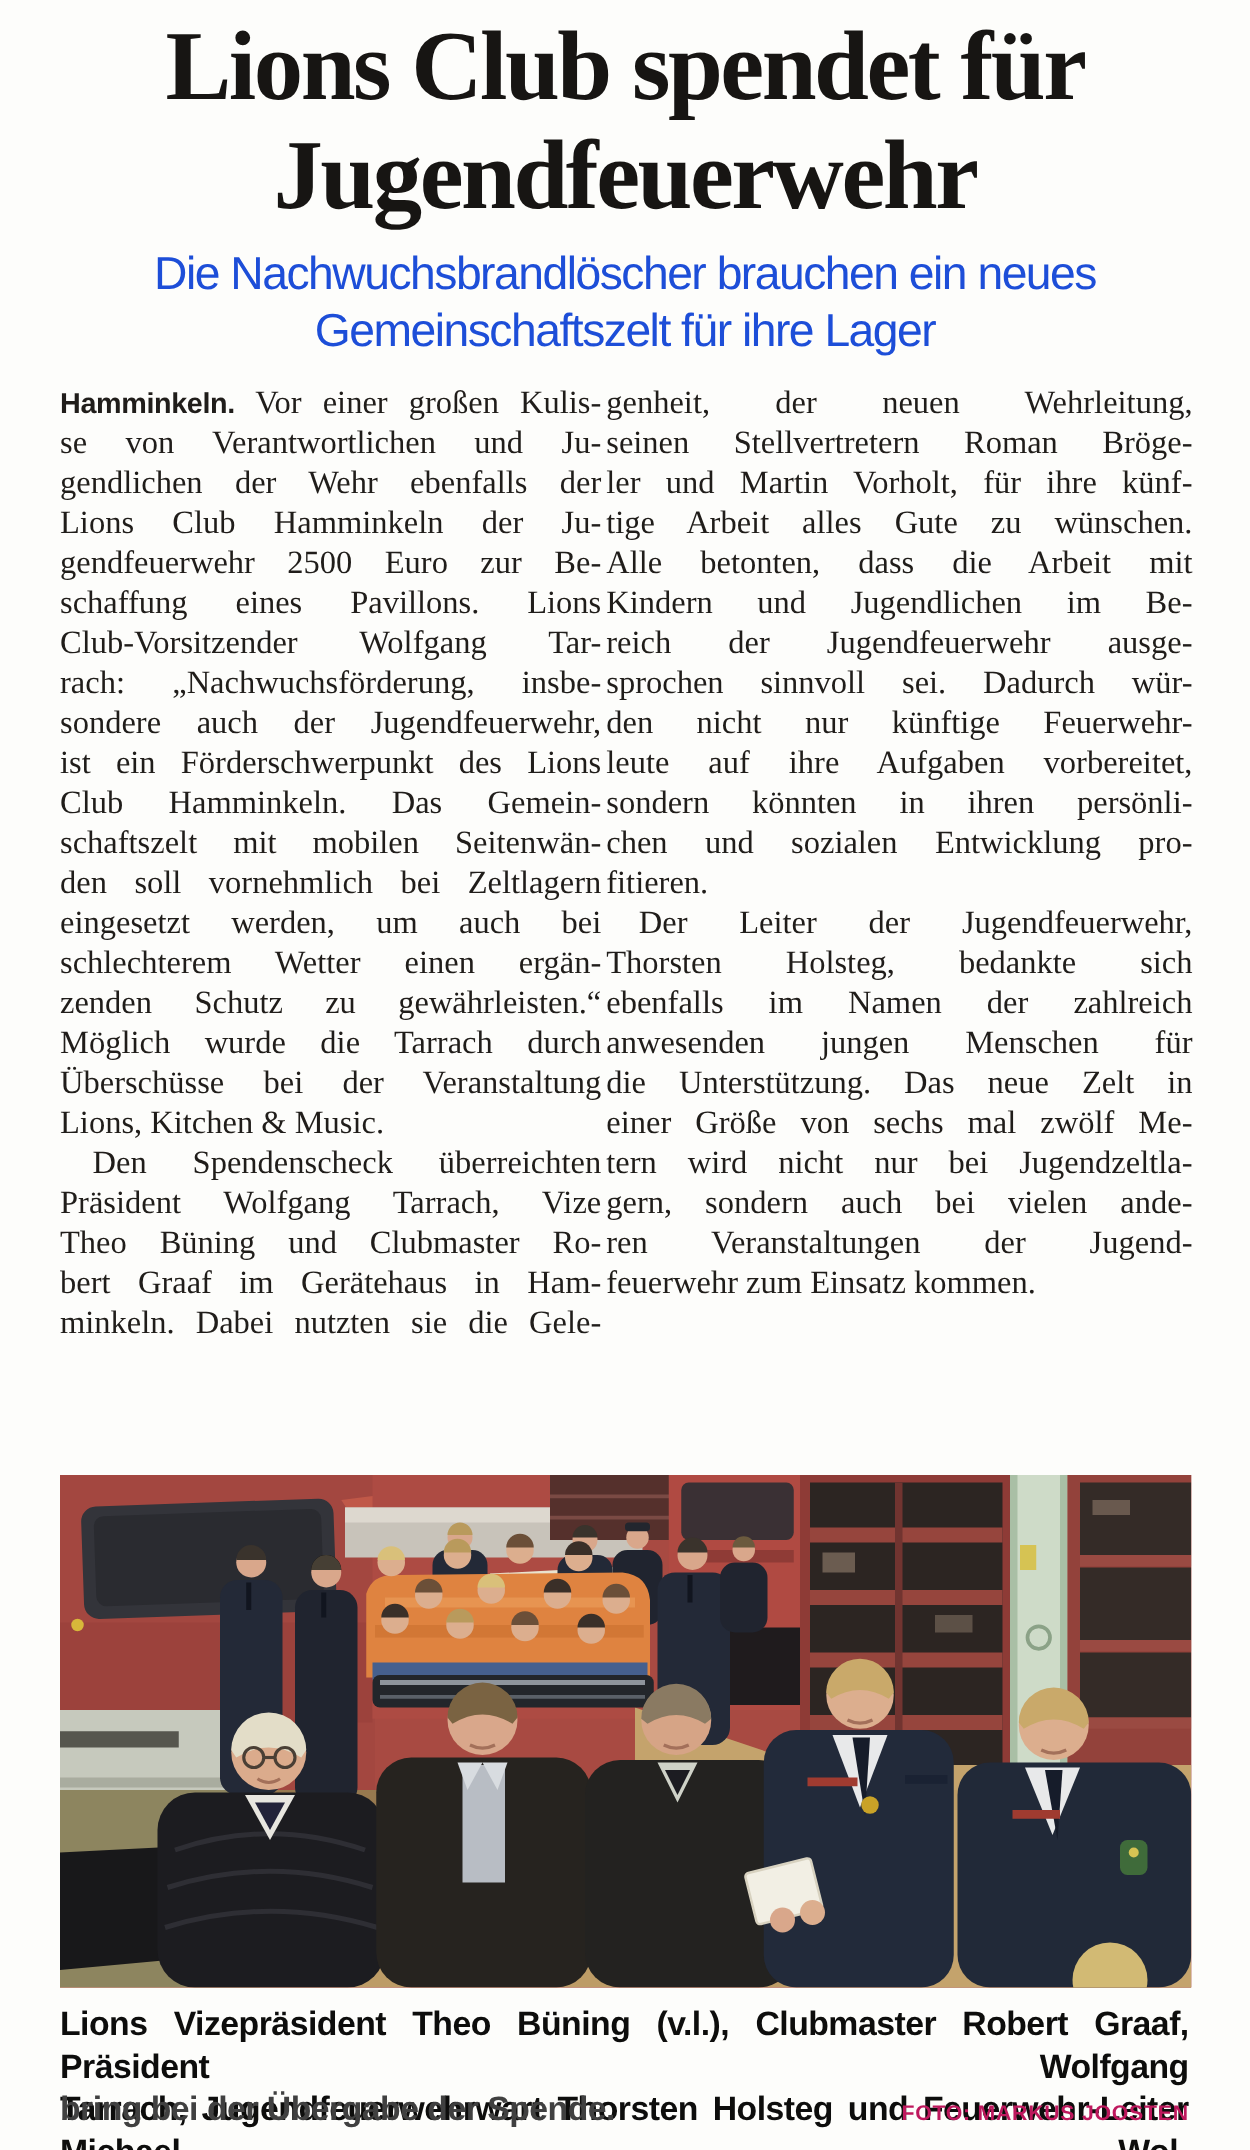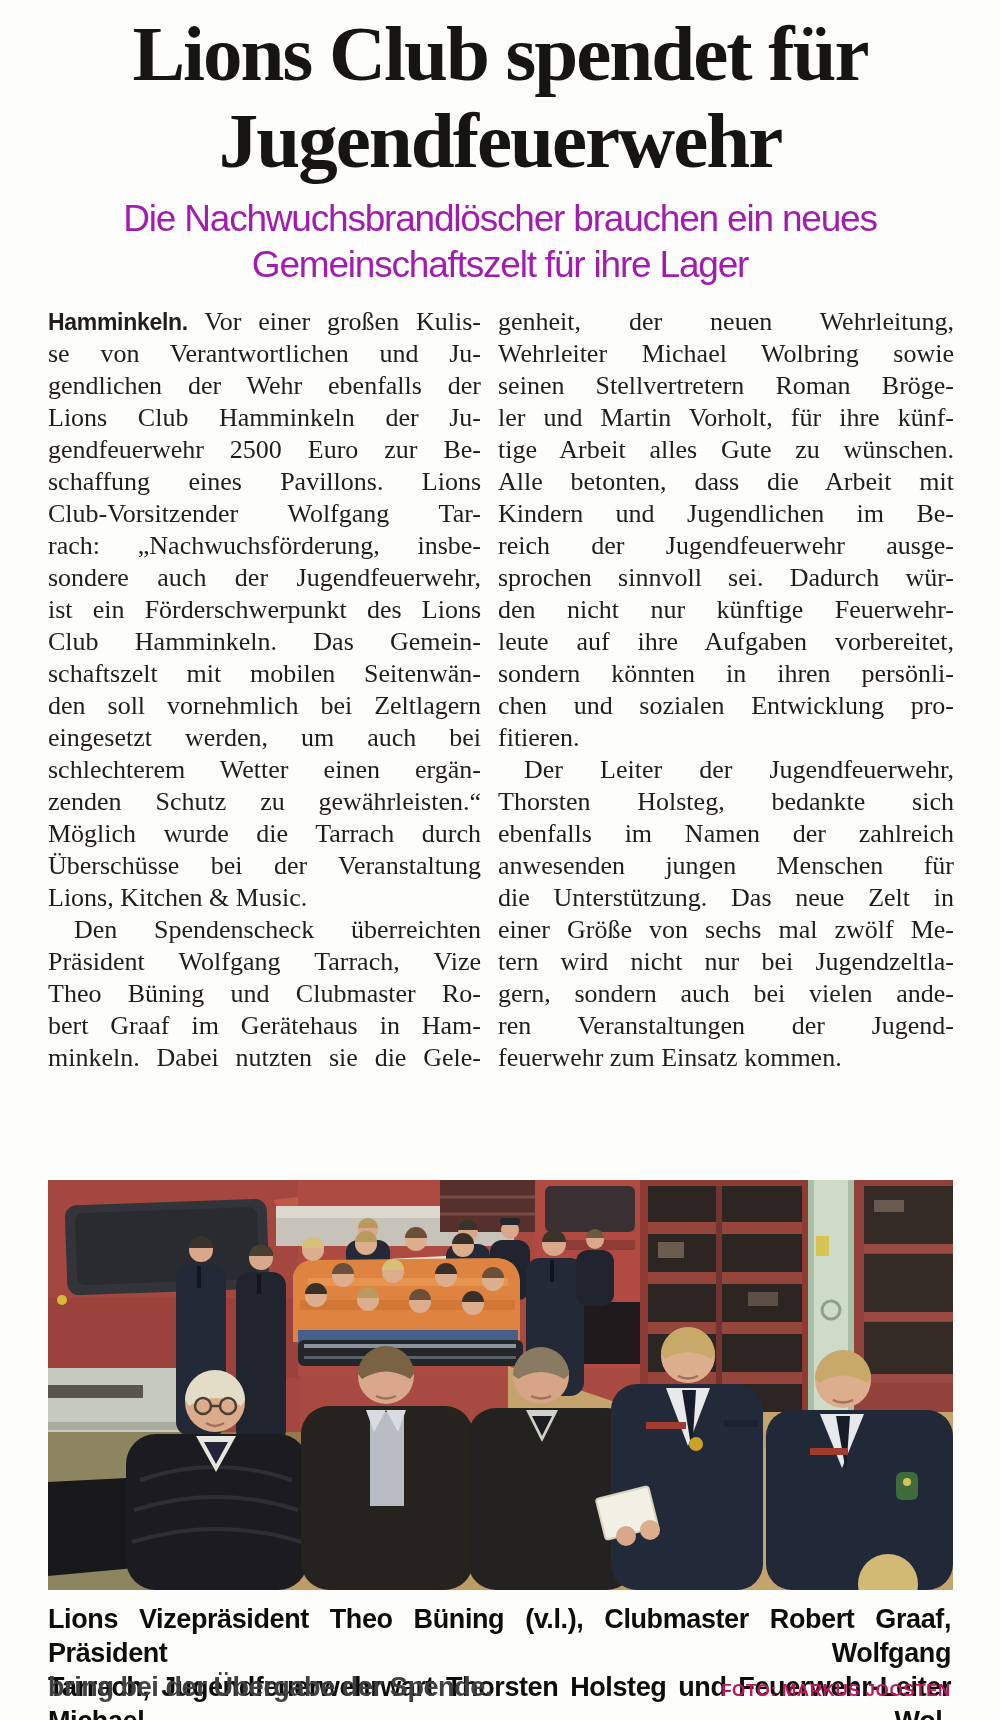--- a/index.html
+++ b/index.html
@@ -5,23 +5,23 @@
   html,body{margin:0;padding:0;background:#e8e8e6;}
   .page{position:relative;width:1000px;height:1720px;margin:0 auto;background:#fdfdfb;overflow:hidden;
         font-family:"Liberation Serif",serif;color:var(--ink,#1c1a18);}
   
   .headline{position:absolute;top:10px;left:0;width:100%;text-align:center;}
   .headline div{font-family:"Liberation Serif",serif;font-weight:700;font-size:79px;line-height:87px;
         letter-spacing:-2px;color:#171513;}
   
   .subhead{position:absolute;top:196px;left:0;width:100%;text-align:center;}
   .subhead div{font-family:"Liberation Sans",sans-serif;font-weight:400;font-size:37px;line-height:46px;
-        letter-spacing:-1.2px;color:#a21caf;}
-  
-  .columns{position:absolute;top:306px;left:48px;width:906px;display:flex;gap:17px;}
+        letter-spacing:-1.2px;color:#1d4ed8;}
+  
+  .columns{position:absolute;top:306px;left:48px;width:906px;display:flex;gap:4px;}
   .col{flex:0 0 433px;width:433px;}
   .col.right{flex:1;}
   .tline{font-family:"Liberation Serif",serif;font-size:26px;line-height:32px;color:#201d1a;
         text-align:justify;text-align-last:justify;white-space:normal;}
   .tline.flush{text-align-last:left;}
   .tline.indent{text-indent:26px;}
   .lead{font-family:"Liberation Sans",sans-serif;font-weight:700;font-size:23px;letter-spacing:-0.3px;}
   
   .photo-fig{position:absolute;top:1180px;left:48px;width:905px;height:410px;margin:0;background:#a84a42;}
   .photo-fig svg{display:block;width:905px;height:410px;}
@@ -72,21 +72,20 @@
         <div class="tline">Überschüsse bei der Veranstaltung</div>
         <div class="tline flush">Lions, Kitchen &amp; Music.</div>
         <div class="tline indent">Den Spendenscheck überreichten</div>
         <div class="tline">Präsident Wolfgang Tarrach, Vize</div>
         <div class="tline">Theo Büning und Clubmaster Ro-</div>
         <div class="tline">bert Graaf im Gerätehaus in Ham-</div>
         <div class="tline">minkeln. Dabei nutzten sie die Gele-</div>
       </div>
     <div class="col right">
         <div class="tline">genheit, der neuen Wehrleitung,</div>
-        <div class="tline">Wehrleiter Michael Wolbring sowie</div>
         <div class="tline">seinen Stellvertretern Roman Bröge-</div>
         <div class="tline">ler und Martin Vorholt, für ihre künf-</div>
         <div class="tline">tige Arbeit alles Gute zu wünschen.</div>
         <div class="tline">Alle betonten, dass die Arbeit mit</div>
         <div class="tline">Kindern und Jugendlichen im Be-</div>
         <div class="tline">reich der Jugendfeuerwehr ausge-</div>
         <div class="tline">sprochen sinnvoll sei. Dadurch wür-</div>
         <div class="tline">den nicht nur künftige Feuerwehr-</div>
         <div class="tline">leute auf ihre Aufgaben vorbereitet,</div>
         <div class="tline">sondern könnten in ihren persönli-</div>

